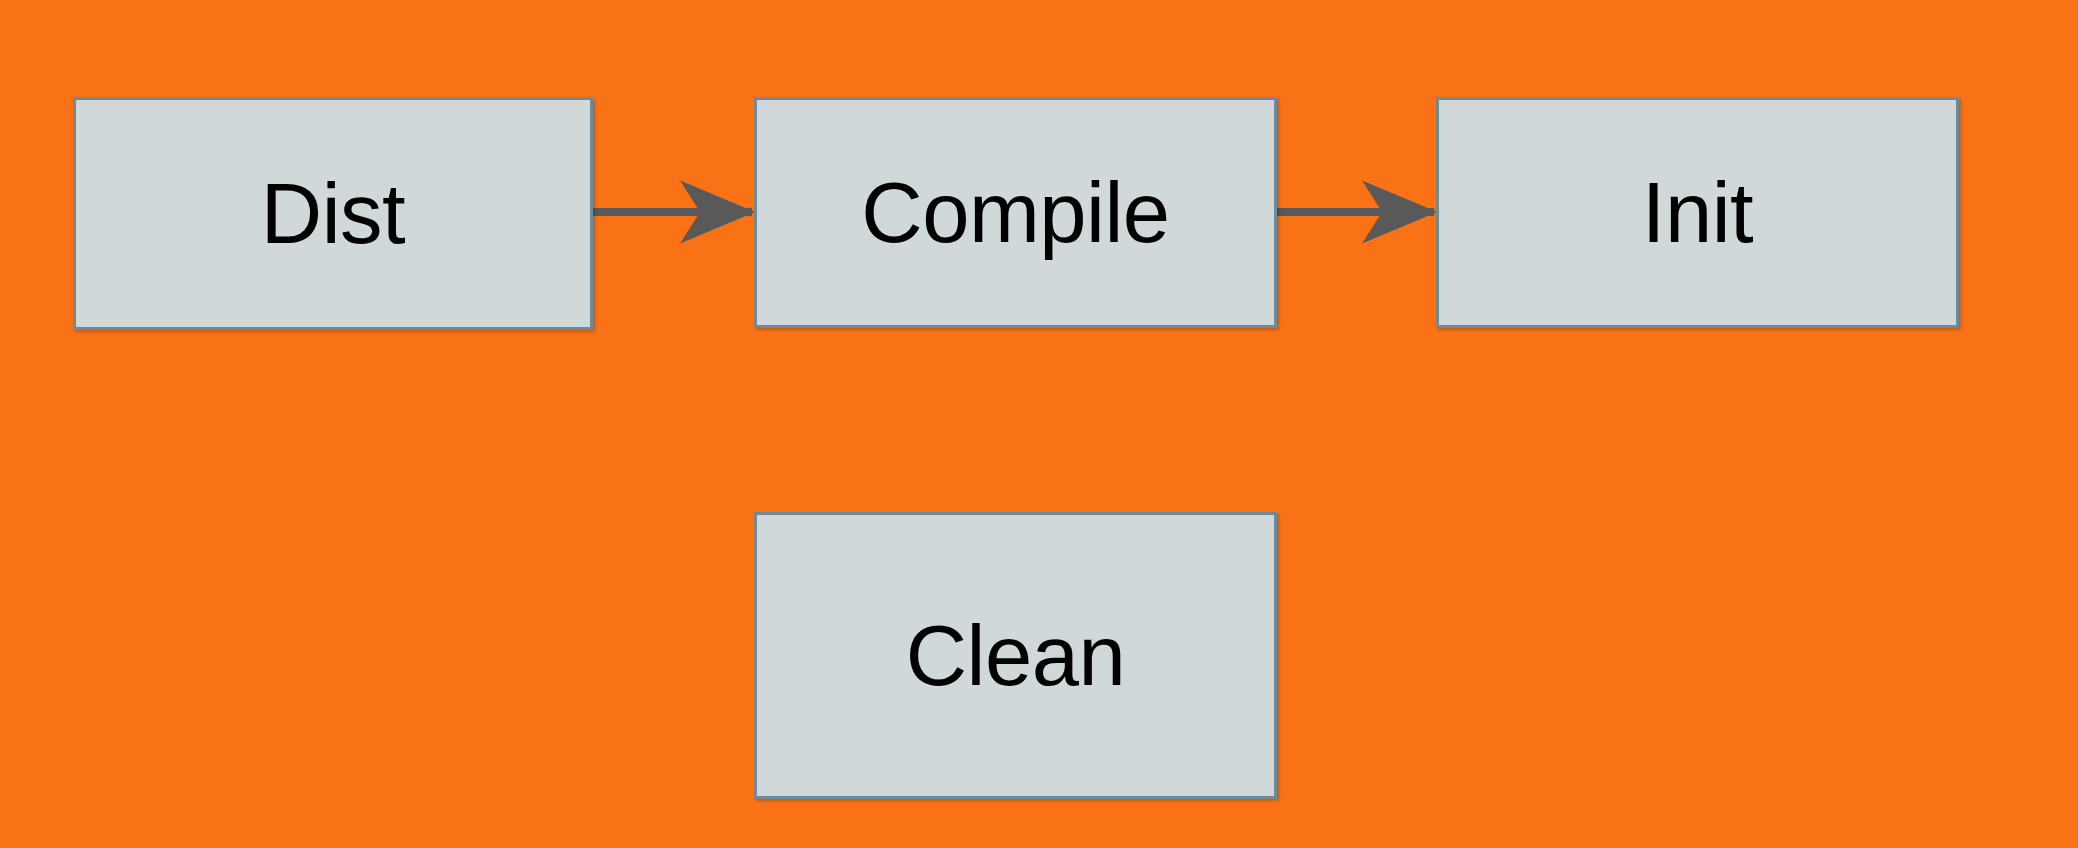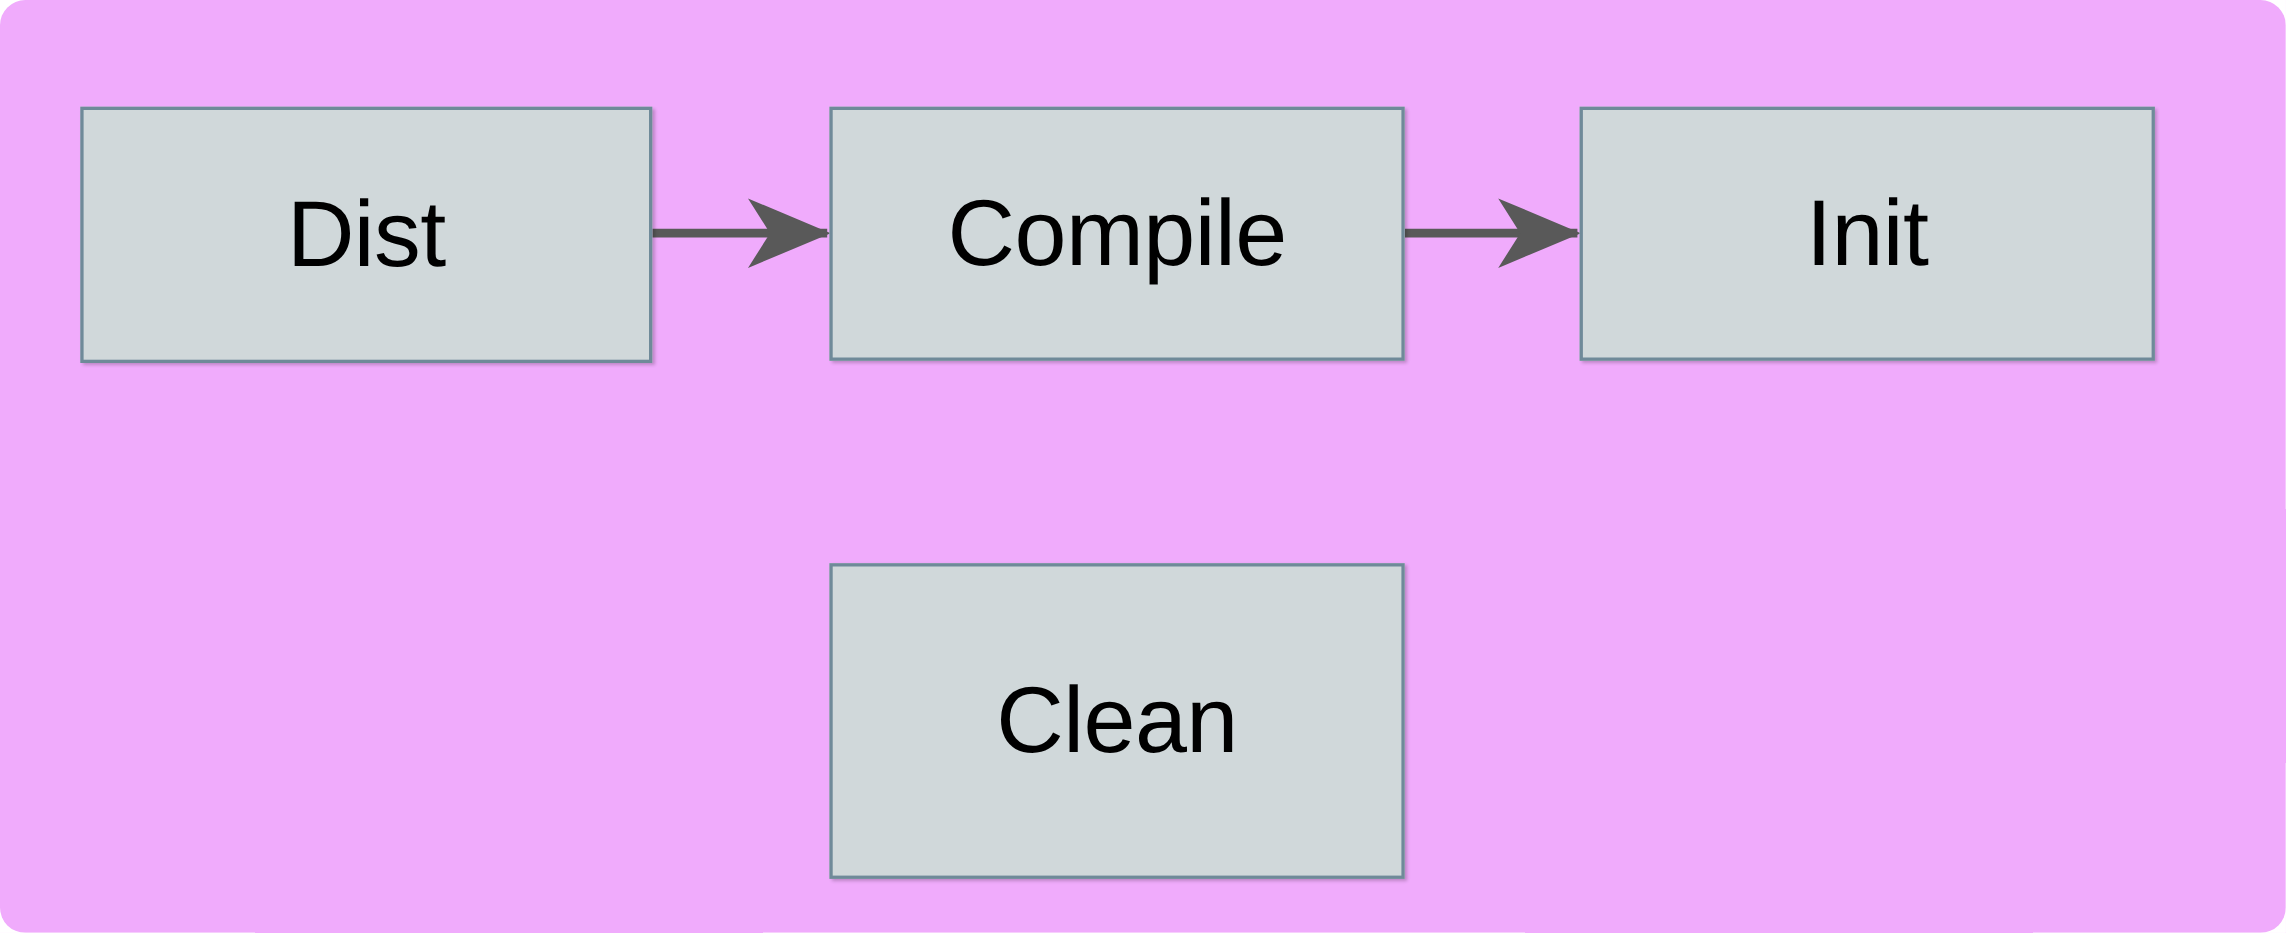--- a/index.html
+++ b/index.html
@@ -8,23 +8,22 @@
     padding: 0;
     background: #ffffff;
   }
   body {
     font-family: "Liberation Sans", sans-serif;
   }
   #canvas {
     position: relative;
     width: 2078px;
     height: 848px;
-    background: #f0abfc;
+    background: #f97316;
     overflow: hidden;
-    border-radius: 23px;
   }
   .node {
     position: absolute;
     box-sizing: border-box;
     background: #d0d8da;
     border: 3px solid #6f8a99;
     box-shadow: 2px 2px 3px rgba(0,0,0,0.22);
     display: flex;
     align-items: center;
     justify-content: center;

